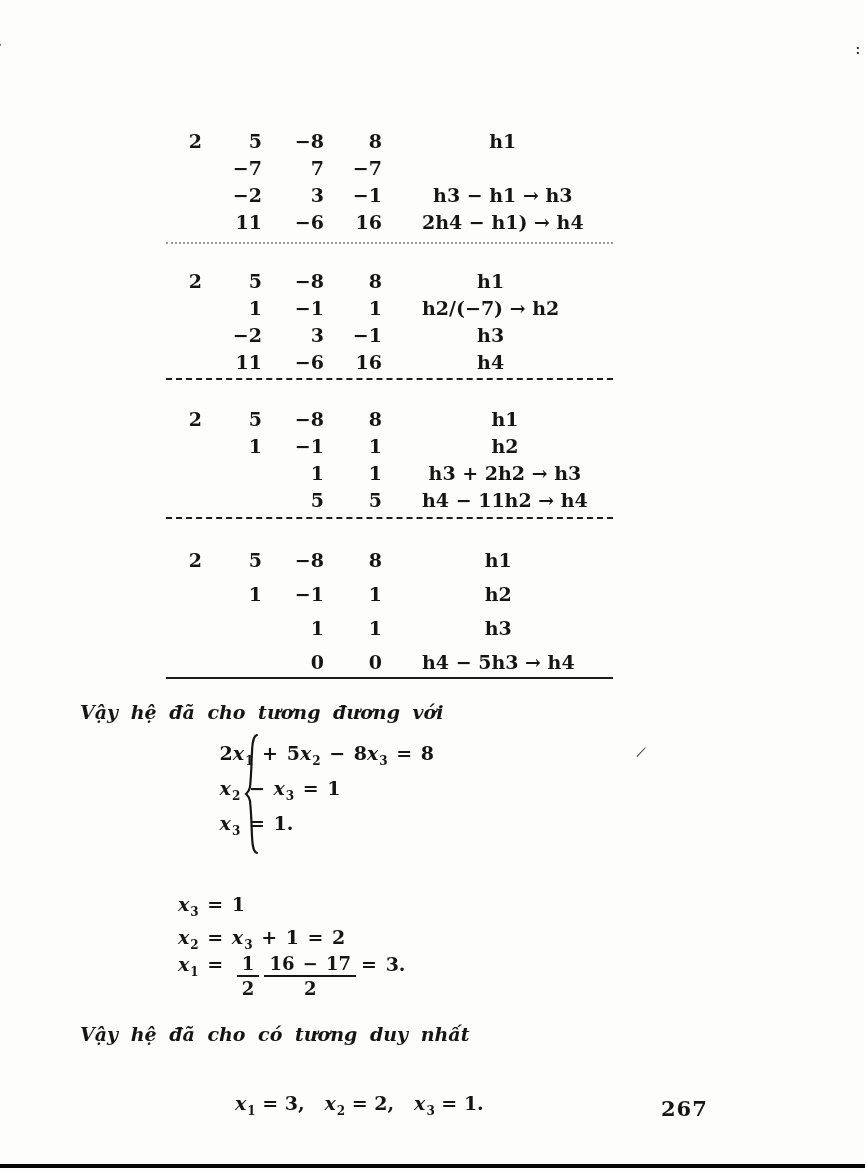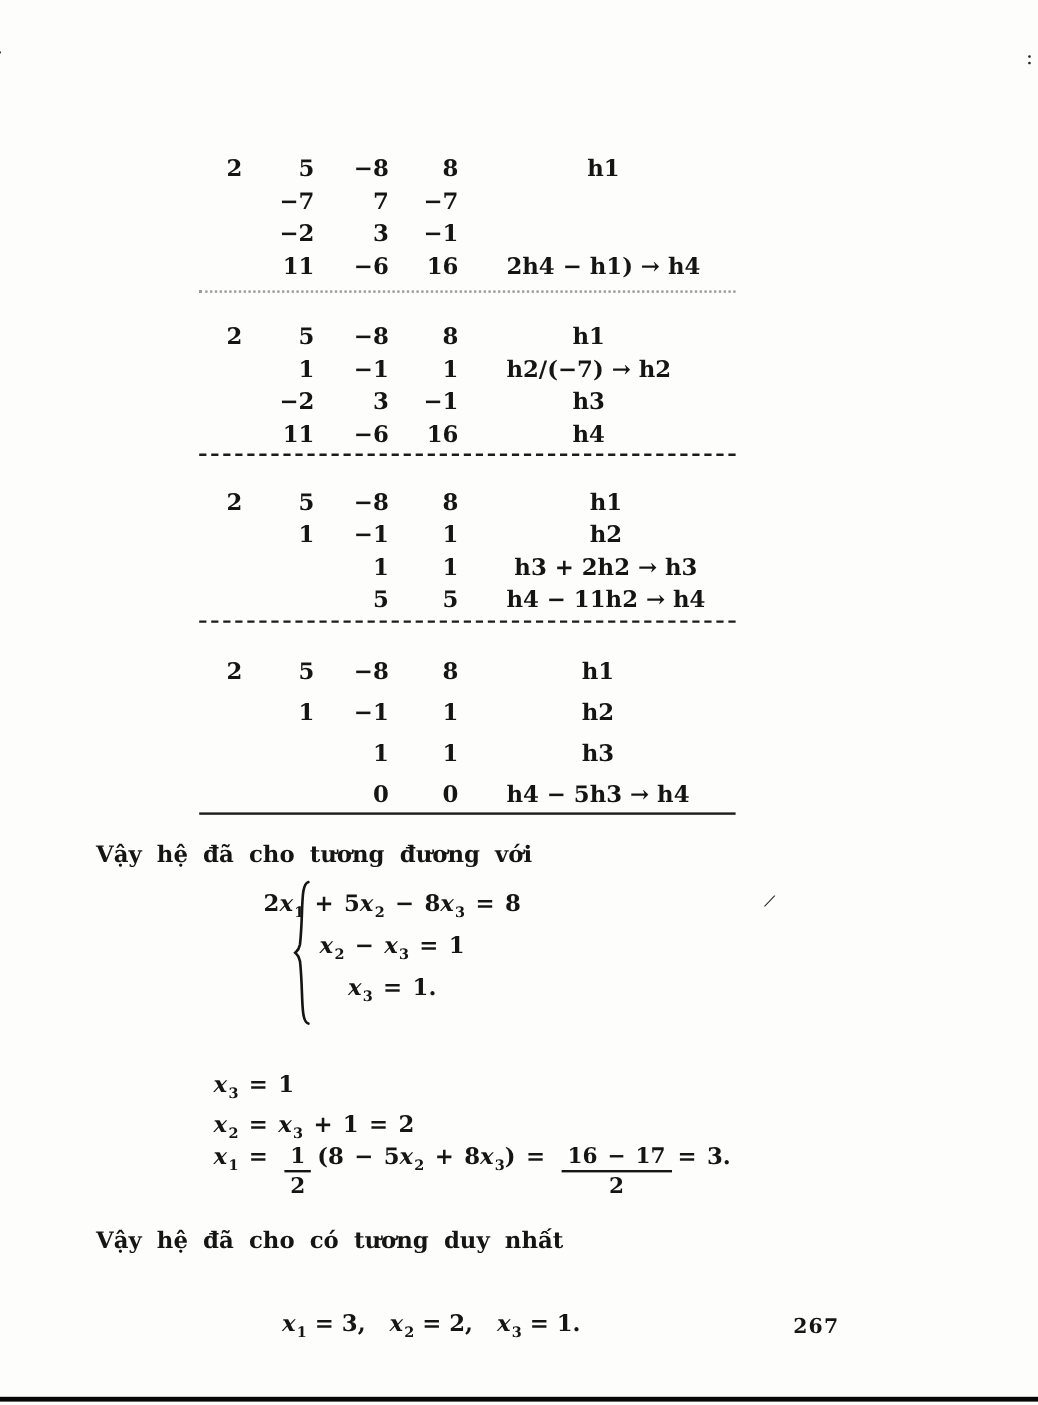--- a/index.html
+++ b/index.html
@@ -20,47 +20,47 @@
   .m-cell { text-align:right; }
   .m-op { padding-left:40px; white-space:pre; text-align:center; }
 
   
   .sep { position:absolute; left:166px; width:447px; height:0; }
   .sep.faint  { border-top:2px dotted #9b9b9b; }
   .sep.dashed { border-top:2px dashed #1c1c1c; }
   .sep.solid  { border-top:2px solid  #1c1c1c; }
 
   
-  .para { position:absolute; font-size:19px; word-spacing:6px; white-space:pre; }
+  .para { position:absolute; font-size:19px; word-spacing:6px; white-space:pre;font-style:italic; }
 
   
   .eq-system {
     position:absolute; right:431px; top:736px;
-    display:flex; flex-direction:column; align-items:center;
+    display:flex; flex-direction:column; align-items:flex-start;
     font-size:19px;
     margin-left:28px;
   }
   .eq-line { line-height:35px; white-space:pre; word-spacing:2px; }
   .brace { position:absolute; left:244px; top:733px; }
 
   
   .sol-line { position:absolute; left:178px; font-size:19px; white-space:pre; word-spacing:2px; }
   .sol-flex { display:flex; gap:5px; }
   .sol-flex .seg { white-space:pre; }
   .frac { display:inline-flex; flex-direction:column; align-items:center;
           font-size:18px; line-height:1.2; }
   .frac .num { border-bottom:2px solid #151515; padding:0 5px; }
   .frac .den { padding-top:1px; }
 
   sub { font-size:12px; vertical-align:-5px; line-height:0; }
   i { font-style:italic; padding-right:1px; }
 
   .final-line { position:absolute; left:235px; top:1092px; font-size:19px; white-space:pre; }
 
-  .page-number { position:absolute; left:661px; top:1096px; font-size:17px; letter-spacing:1px; }
+  .page-number { position:absolute; left:661px; top:1096px; font-size:21px; letter-spacing:1px; }
 
   .scan-bottom { position:absolute; left:0; top:1164px; width:865px; height:4px; background:#060606; }
   .artifact { position:absolute; font-size:17px; font-weight:normal; color:#222; }
   .artifact.left  { left:-4px; top:35px; font-style:italic; }
   .artifact.right { left:855px; top:38px; }
   .artifact.slash { left:640px; top:744px; font-size:14px; transform:rotate(12deg); }
 </style>
 </head>
 <body>
 
@@ -82,20 +82,21 @@
         <span class="m-cell"></span>
         <span class="m-cell">−7</span>
         <span class="m-cell">7</span>
         <span class="m-cell">−7</span>
       </div>
       <div class="m-row">
         <span class="m-cell"></span>
         <span class="m-cell">−2</span>
         <span class="m-cell">3</span>
         <span class="m-cell">−1</span>
+        <span class="m-op">h3 − h1 → h3</span>
       </div>
       <div class="m-row">
         <span class="m-cell"></span>
         <span class="m-cell">11</span>
         <span class="m-cell">−6</span>
         <span class="m-cell">16</span>
         <span class="m-op">2h4 − h1) → h4</span>
       </div>
     </div>
   <div class="sep faint" style="top:242px"></div>
@@ -213,21 +214,20 @@
 
   <div class="sol-line" style="top:893px"><i>x</i><sub>3</sub> = 1</div>
   <div class="sol-line" style="top:926px"><i>x</i><sub>2</sub> = <i>x</i><sub>3</sub> + 1 = 2</div>
 
   <div class="sol-line sol-flex" style="top:953px">
     <span class="seg"><i>x</i><sub>1</sub> = </span>
     <span class="frac">
       <span class="num">1</span>
       <span class="den">2</span>
     </span>
-    <span class="seg">(8 − 5<i>x</i><sub>2</sub> + 8<i>x</i><sub>3</sub>) = </span>
     <span class="frac">
       <span class="num">16 − 17</span>
       <span class="den">2</span>
     </span>
     <span class="seg">= 3.</span>
   </div>
 
   <div class="para" style="left:80px; top:1023px">Vậy hệ đã cho có tương duy nhất</div>
 
   <div class="final-line"><i>x</i><sub>1</sub> = 3,   <i>x</i><sub>2</sub> = 2,   <i>x</i><sub>3</sub> = 1.</div>

